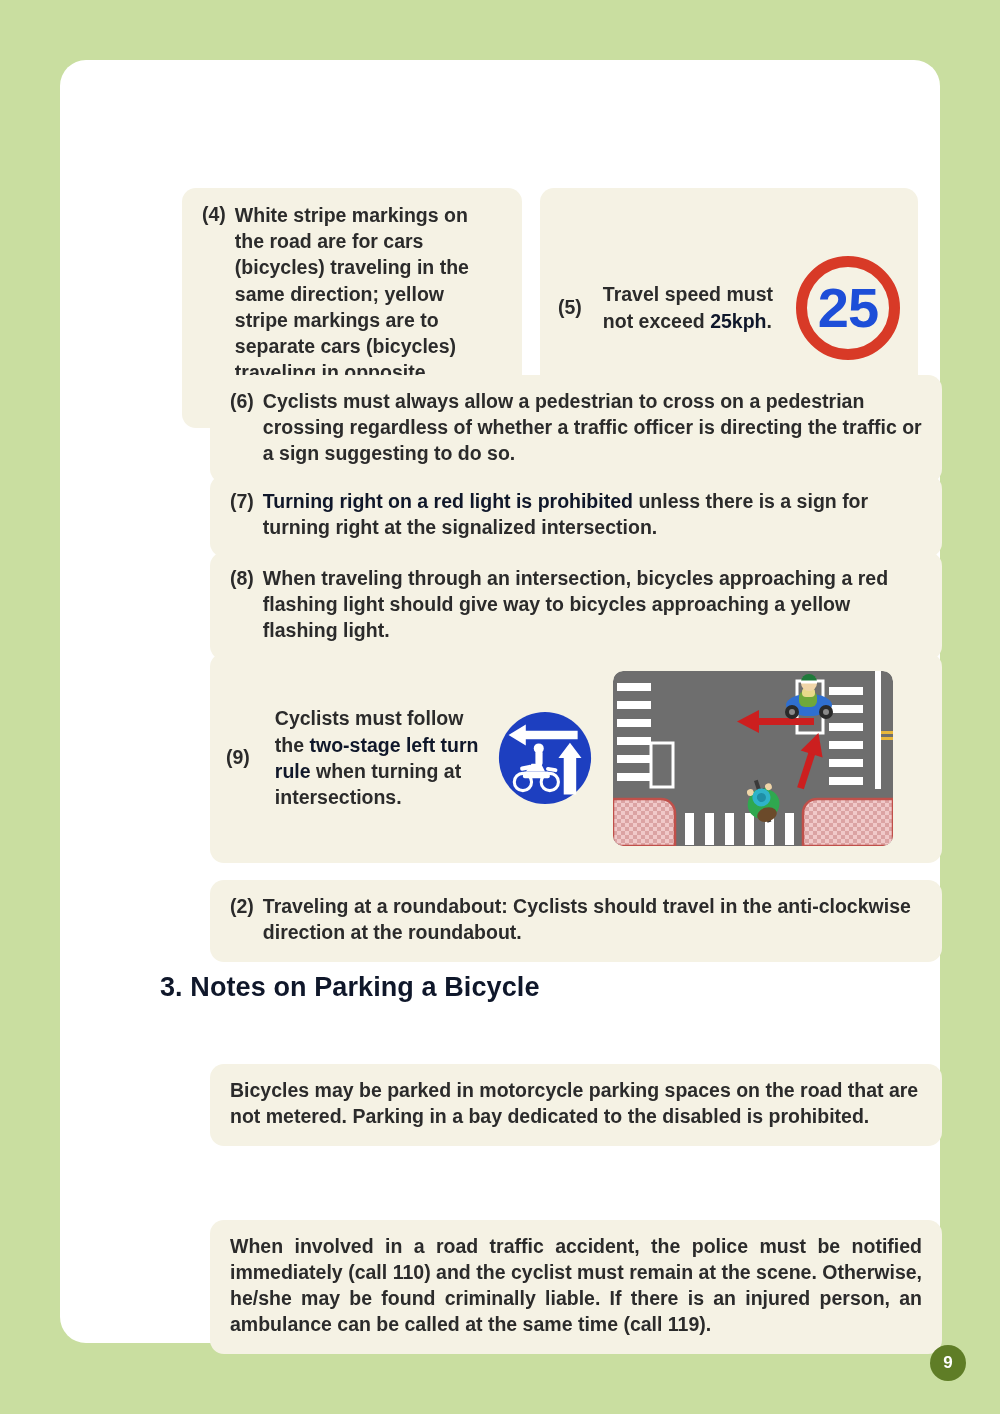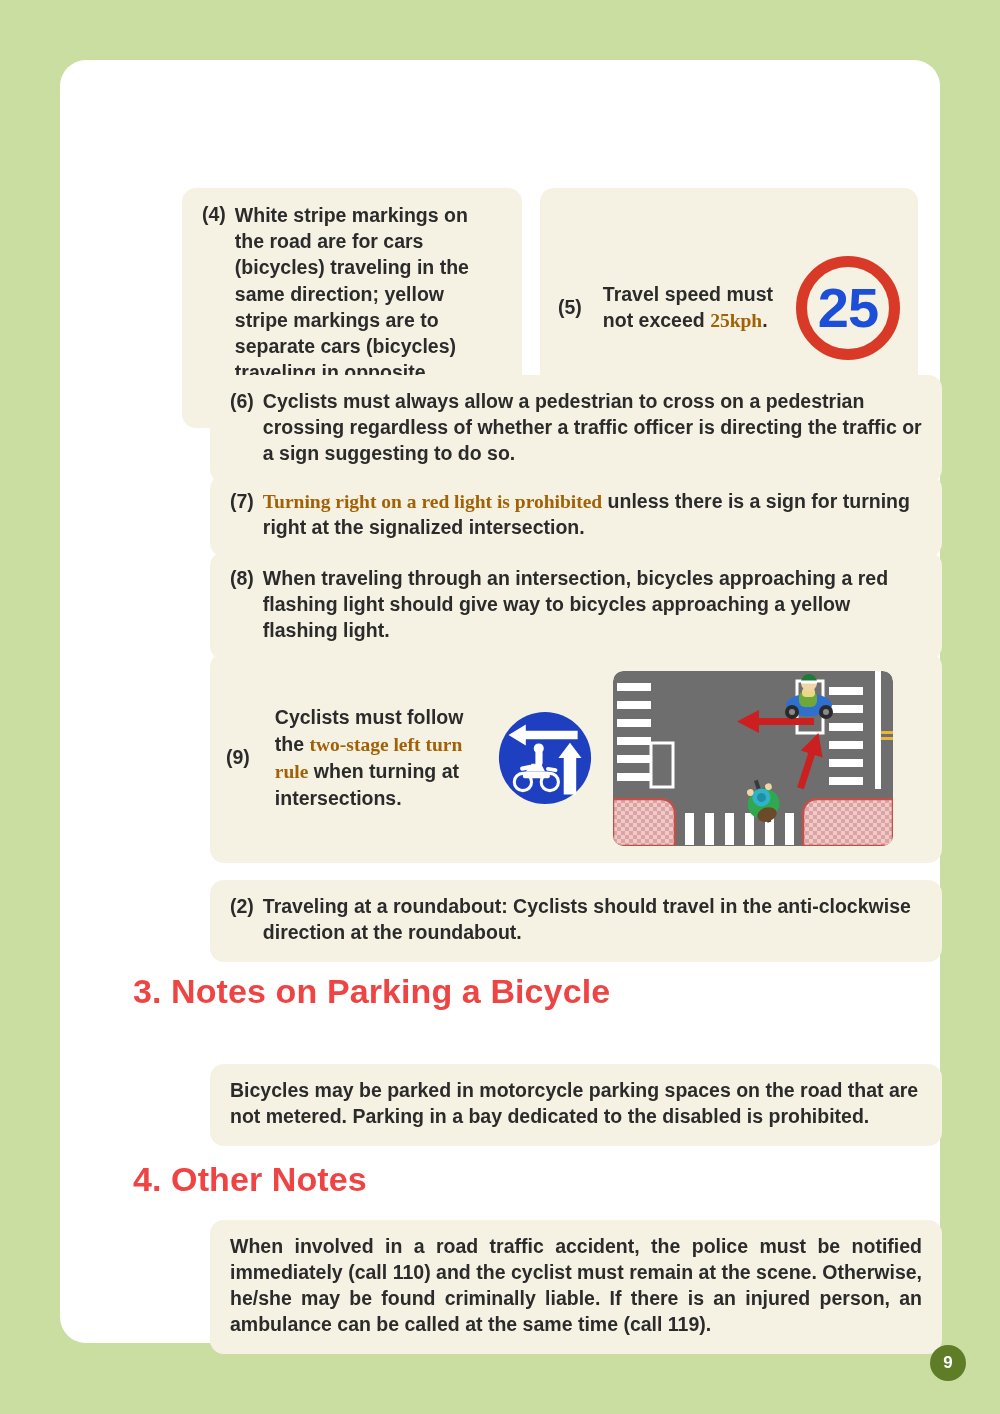--- a/index.html
+++ b/index.html
@@ -29,21 +29,21 @@
     border-radius: 14px;
     padding: 14px 20px 16px 20px;
     color: #2b2b2b;
     font-weight: bold;
     font-size: 19.5px;
     line-height: 1.33;
   }
   .note .row { display: flex; }
   .note .num { flex: 0 0 auto; padding-right: 9px; }
   .note .txt { flex: 1 1 auto; }
-  .red { color: #a16207; font-family: Liberation Serif, serif; }
+  .red { color: #0f172a; }
 
   
   .toprow { position: absolute; left: 122px; top: 128px; width: 760px; display: flex; gap: 18px; }
   .box4 { width: 340px; min-height: 172px; }
   .box4 .note-inner { font-size: 19.5px; line-height: 1.345; }
   .box5 { width: 378px; min-height: 172px; display: flex; align-items: center; padding: 14px 18px; }
   .box5 .b5text { font-size: 19.5px; line-height: 1.36; flex: 1 1 auto; padding-left: 12px; }
   .box5 .b5sign { flex: 0 0 auto; padding-left: 6px; }
 
   
@@ -80,23 +80,23 @@
   .illus-wrap { margin-left: 12px; }
 
   
   .bluesign { width: 96px; height: 96px; display: block; }
 
   
   .illus { width: 280px; height: 175px; display: block; border-radius: 10px; }
 
   
   .heading {
-    position: absolute; left: 73px;
-    color: #ef4444;
-    font-size: 34px; font-weight: bold;
+    position: absolute; left: 100px;
+    color: #0f172a;
+    font-size: 27px; font-weight: bold;
     letter-spacing: 0.1px;
   }
   #h3 { top: 912px; }
   #h4 { top: 1100px; }
 
   .justify { text-align: justify; }
 
   
   #pagenum {
     position: absolute;
@@ -288,21 +288,20 @@
         <span class="txt">Traveling at a roundabout: Cyclists should travel in the anti-clockwise direction at the roundabout.</span>
       </div>
     </div>
 
     <div class="heading" id="h3">3. Notes on Parking a Bicycle</div>
 
     <div class="note fullnote" id="parkNote">
       <div>Bicycles may be parked in motorcycle parking spaces on the road that are not metered. Parking in a bay dedicated to the disabled is prohibited.</div>
     </div>
 
-    <div class="heading" id="h4">4. Other Notes</div>
 
     <div class="note fullnote justify" id="otherNote">
       <div>When involved in a road traffic accident, the police must be notified immediately (call 110) and the cyclist must remain at the scene. Otherwise, he/she may be found criminally liable. If there is an injured person, an ambulance can be called at the same time (call 119).</div>
     </div>
 
   </div>
 
   <div id="pagenum">
     <span>9</span>
   </div>

